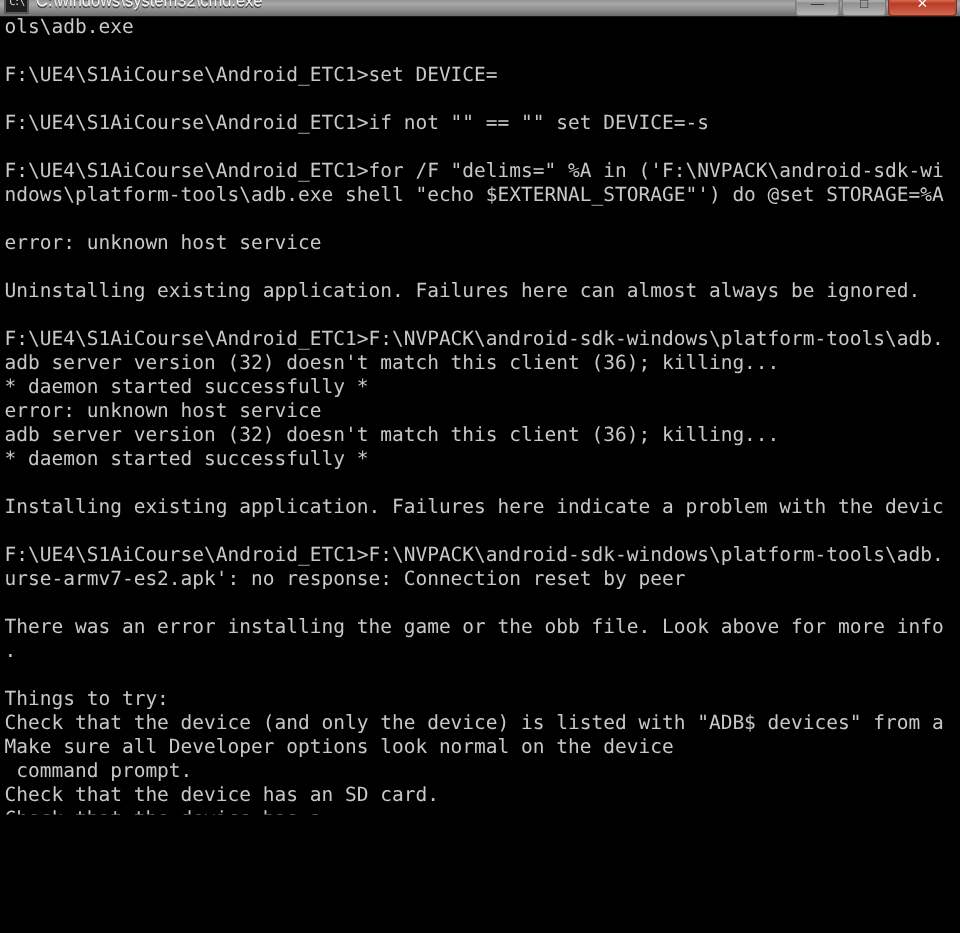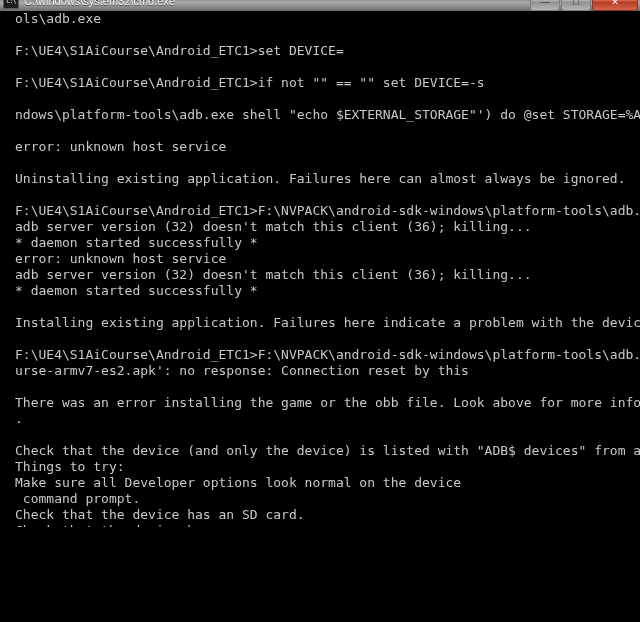--- a/index.html
+++ b/index.html
@@ -87,21 +87,21 @@
 
   
   #console {
     position: absolute;
     left: 0;
     top: 11px;
     width: 640px;
     height: 611px;
     background: #000000;
     overflow: hidden;
-    padding-left: 15px;
+    padding-left: 3px;
     box-sizing: border-box;
   }
   .line {
     font-family: "DejaVu Sans Mono", "Liberation Mono", monospace;
     font-size: 13px;
     line-height: 16px;
     height: 16px;
     color: #c8c8c8;
     white-space: pre;
     letter-spacing: 0px;
@@ -131,42 +131,43 @@
     </div>
   </div>
 
   <div id="console">
       <div class="line">ols\adb.exe</div>
       <div class="line blank"> </div>
       <div class="line">F:\UE4\S1AiCourse\Android_ETC1&gt;set DEVICE=</div>
       <div class="line blank"> </div>
       <div class="line">F:\UE4\S1AiCourse\Android_ETC1&gt;if not "" == "" set DEVICE=-s</div>
       <div class="line blank"> </div>
+      <div class="line">F:\UE4\S1AiCourse\Android_ETC1&gt;for /F "delims=" %A in ('F:\NVPACK\android-sdk-wi</div>
       <div class="line">ndows\platform-tools\adb.exe shell "echo $EXTERNAL_STORAGE"') do @set STORAGE=%A</div>
       <div class="line blank"> </div>
       <div class="line">error: unknown host service</div>
       <div class="line blank"> </div>
       <div class="line">Uninstalling existing application. Failures here can almost always be ignored.</div>
       <div class="line blank"> </div>
       <div class="line">F:\UE4\S1AiCourse\Android_ETC1&gt;F:\NVPACK\android-sdk-windows\platform-tools\adb.</div>
       <div class="line">adb server version (32) doesn't match this client (36); killing...</div>
       <div class="line">* daemon started successfully *</div>
       <div class="line">error: unknown host service</div>
       <div class="line">adb server version (32) doesn't match this client (36); killing...</div>
       <div class="line">* daemon started successfully *</div>
       <div class="line blank"> </div>
       <div class="line">Installing existing application. Failures here indicate a problem with the devic</div>
       <div class="line blank"> </div>
       <div class="line">F:\UE4\S1AiCourse\Android_ETC1&gt;F:\NVPACK\android-sdk-windows\platform-tools\adb.</div>
-      <div class="line">urse-armv7-es2.apk': no response: Connection reset by this</div>
+      <div class="line">urse-armv7-es2.apk': no response: Connection reset by peer</div>
       <div class="line blank"> </div>
       <div class="line">There was an error installing the game or the obb file. Look above for more info</div>
       <div class="line">.</div>
       <div class="line blank"> </div>
+      <div class="line">Things to try:</div>
       <div class="line">Check that the device (and only the device) is listed with "ADB$ devices" from a</div>
-      <div class="line">Things to try:</div>
       <div class="line">Make sure all Developer options look normal on the device</div>
       <div class="line"> command prompt.</div>
       <div class="line">Check that the device has an SD card.</div>
       <div class="line" style="height: 4px;">Check that the device has a</div>
     </div>
 
 </div>
 
 </body></html>

